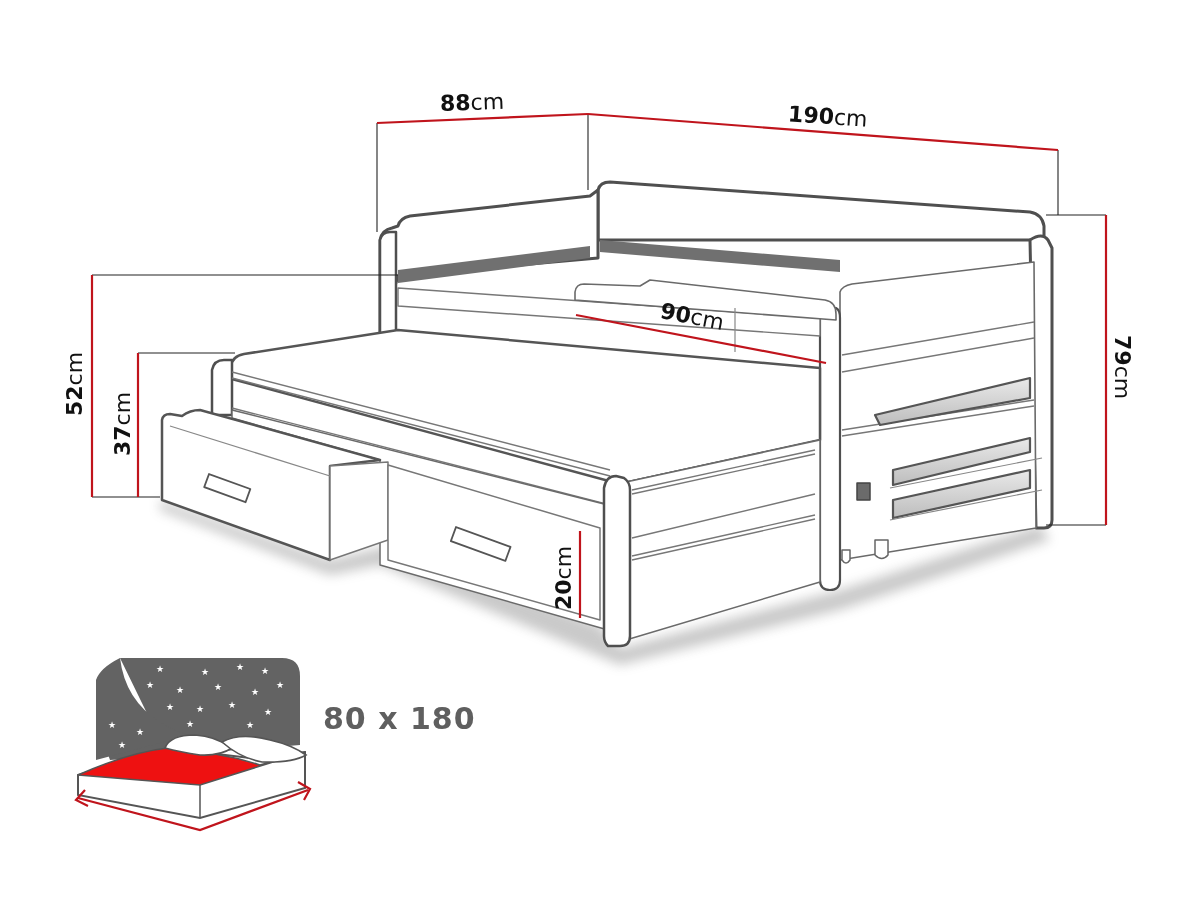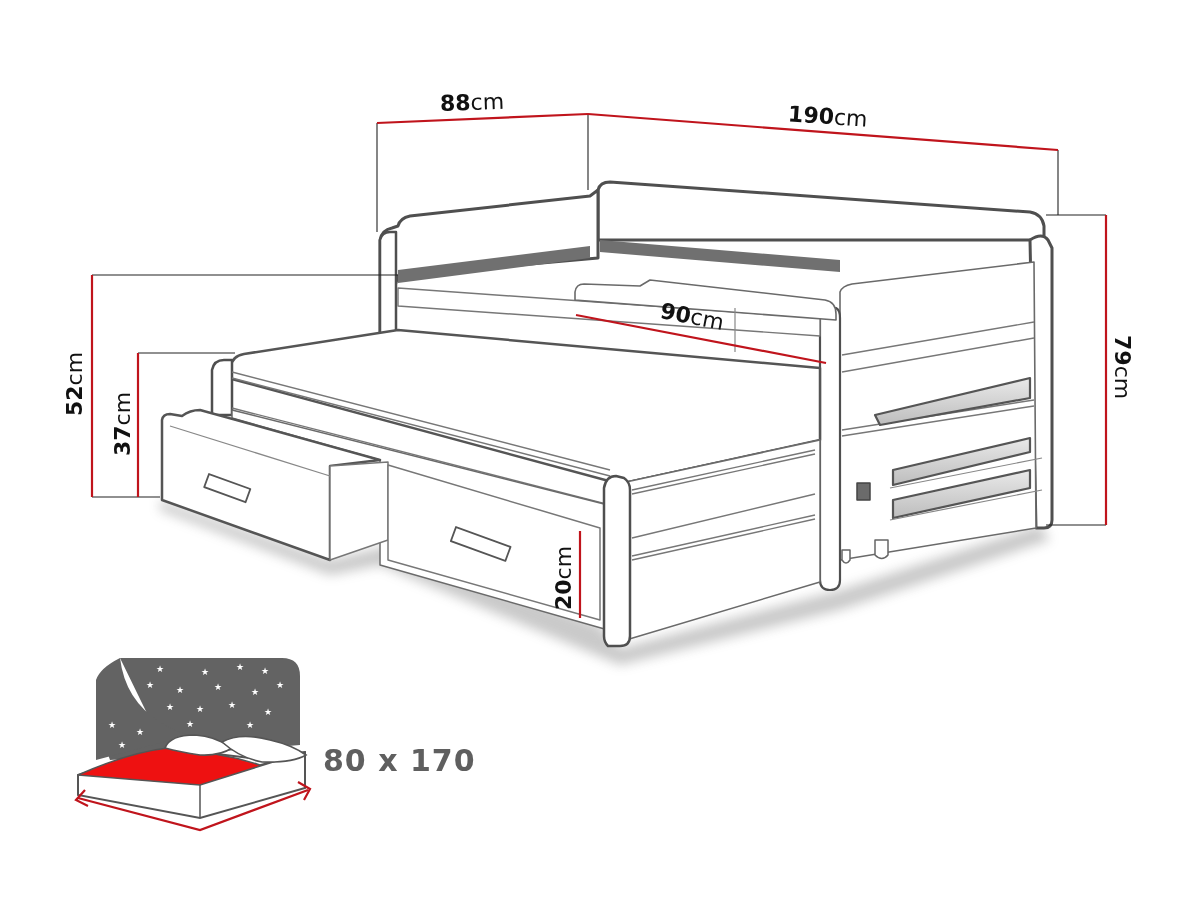--- a/index.html
+++ b/index.html
@@ -203,14 +203,14 @@
   </div>
 
   <div class="dim-label" style="left:660px; top:306px; transform: rotate(11deg);">
     <span class="num">90</span><span class="unit">cm</span>
   </div>
 
   <div class="dim-label rot90" style="left:553px; top:610px;">
     <span class="num">20</span><span class="unit">cm</span>
   </div>
 
-  <div class="size-label" style="top:746px;">80 x 170</div>
+  <div class="size-label" style="top:704px;">80 x 180</div>
 </div>
 
 </body></html>

